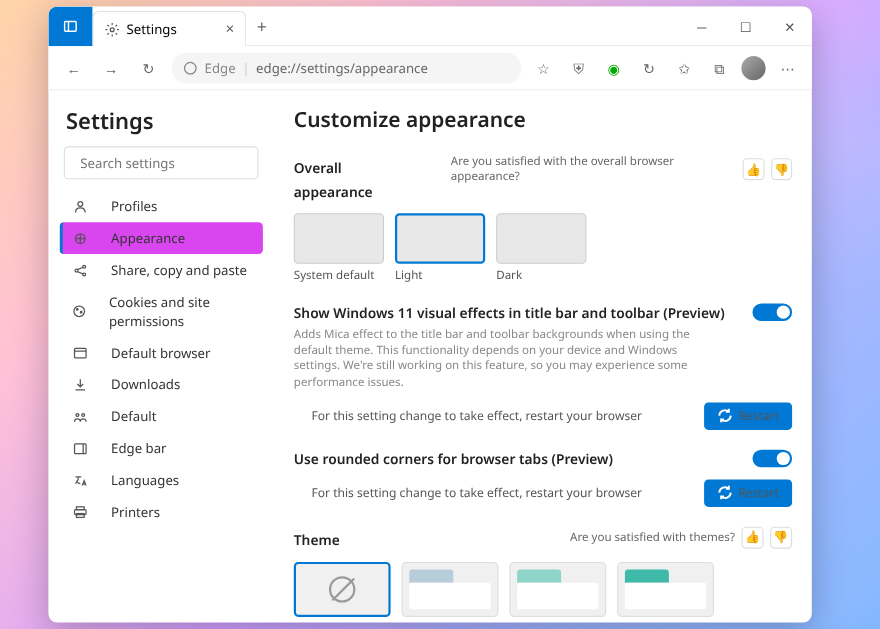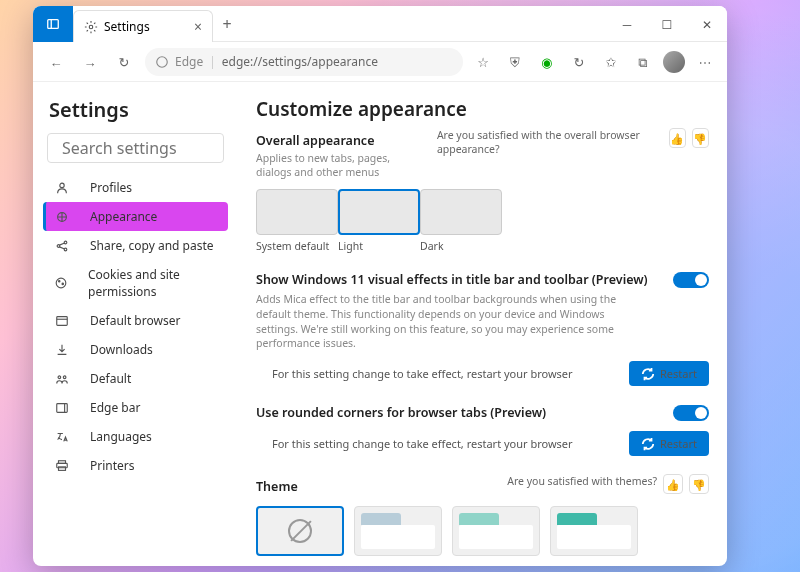--- a/index.html
+++ b/index.html
@@ -1,62 +1,62 @@
 <!DOCTYPE html>
 <html><head>
 <meta charset="utf-8">
 <style>
 *{margin:0;padding:0;box-sizing:border-box;font-family:"Segoe UI",system-ui,sans-serif}
 body{width:800px;height:572px;overflow:hidden;background:linear-gradient(135deg,#ffd4a8 0%,#ffc1d6 25%,#d4a1ff 55%,#5aa9ff 100%);position:relative}
 body::before{content:"";position:absolute;inset:0;background:radial-gradient(circle at 85% 60%,rgba(255,255,255,0.25) 30%,transparent 60%),radial-gradient(circle at 90% 75%,rgba(100,150,255,0.4) 20%,transparent 50%)}
-.window{position:absolute;left:33px;top:6px;width:694px;height:560px;background:#fff;border-radius:8px;box-shadow:0 8px 32px rgba(0,0,0,0.25);overflow:hidden;display:flex;flex-direction:column}
+.window{position:absolute;left:44px;top:6px;width:694px;height:560px;background:#fff;border-radius:8px;box-shadow:0 8px 32px rgba(0,0,0,0.25);overflow:hidden;display:flex;flex-direction:column}
 .titlebar{height:36px;background:#fff;display:flex;align-items:flex-start;border-bottom:1px solid #e8e8e8}
 .tab-sidebar-btn{width:40px;height:36px;display:flex;align-items:center;justify-content:center;background:#0078d4;color:#fff}
 .tab{display:flex;align-items:center;gap:6px;padding:0 10px;height:32px;margin-top:4px;background:#fff;border-radius:6px 6px 0 0;border:1px solid #e0e0e0;border-bottom:none;font-size:12px;min-width:140px}
 .tab .closex{margin-left:auto;font-size:14px;color:#666}
 .newtab{width:28px;height:28px;margin-top:4px;display:flex;align-items:center;justify-content:center;color:#666;font-size:16px}
 .win-ctrl{margin-left:auto;display:flex}
 .win-ctrl span{width:40px;height:36px;display:flex;align-items:center;justify-content:center;color:#555;font-size:12px}
 .win-ctrl span:last-child{color:#555}
 .addrbar{height:40px;display:flex;align-items:center;gap:8px;padding:0 10px;border-bottom:1px solid #eee;background:#fff}
 .navbtn{width:26px;height:26px;display:flex;align-items:center;justify-content:center;color:#666;border-radius:4px;font-size:13px}
 .urlbox{flex:1;height:28px;background:#f5f5f5;border-radius:14px;display:flex;align-items:center;padding:0 10px;font-size:12px;color:#666;gap:6px}
 .urlbox .lbl{color:#888}
 .urlbox .sep{color:#ccc}
 .ext{width:24px;height:24px;display:flex;align-items:center;justify-content:center;color:#666;font-size:13px}
 .ext.green{color:#0a0}
 .avatar{width:22px;height:22px;border-radius:50%;background:linear-gradient(135deg,#aaa,#666)}
 .content{flex:1;display:flex;overflow:hidden}
 .sidebar{width:205px;padding:14px 10px;overflow-y:auto}
 .sidebar h1{font-size:20px;font-weight:600;margin:0 6px 10px;color:#222}
 .search{display:flex;align-items:center;gap:6px;height:30px;border:1px solid #ddd;border-radius:4px;padding:0 8px;margin:0 4px 10px;font-size:12px;color:#888}
-.search input{border:none;outline:none;font-size:16px;flex:1;background:transparent}
+.search input{border:none;outline:none;font-size:12px;flex:1;background:transparent}
 .navlist{list-style:none}
 .navlist li{display:flex;align-items:center;gap:20px;padding:6px 8px;font-size:12px;color:#333;border-radius:4px;cursor:pointer;border-left:3px solid transparent}
 .navlist li.active{background:#d946ef;border-left:3px solid #0078d4}
 .navlist li .icn{width:16px;height:16px;display:flex;align-items:center;justify-content:center;color:#555;font-size:13px}
 .main{flex:1;padding:14px 18px;overflow-y:auto;position:relative}
 .main::-webkit-scrollbar{width:8px}
 .main::-webkit-scrollbar-thumb{background:#bbb;border-radius:4px}
-.main h2{font-size:19px;font-weight:600;margin-bottom:6px;color:#222}
+.main h2{font-size:19px;font-weight:600;margin-bottom:18px;color:#222}
 .section{margin-bottom:18px}
 .sechead{display:flex;align-items:flex-start;gap:28px}
 .sechead .titles strong{font-size:12.5px;font-weight:600;color:#222}
 .sechead .titles p{font-size:10.5px;color:#888;line-height:1.3;margin-top:2px;max-width:180px}
-.feedback{margin-left:auto;display:flex;align-items:flex-start;gap:6px;font-size:10.5px;color:#666}
+.feedback{margin-left:auto;display:flex;align-items:center;gap:6px;font-size:10.5px;color:#666}
 .fb-icn{width:20px;height:20px;border:1px solid #ddd;border-radius:4px;display:flex;align-items:center;justify-content:center;font-size:11px;color:#666}
-.thumbs{display:flex;margin-top:10px}
+.thumbs{display:flex;gap:10px;margin-top:10px}
 .thumb{width:82px}
 .thumb .box{height:46px;border:1px solid #ccc;border-radius:4px;overflow:hidden;position:relative;background:#e8e8e8}
 .thumb.sel .box{border:2px solid #0078d4}
 .thumb .cap{font-size:10.5px;color:#555;margin-top:4px}
 .sysdef{background:linear-gradient(135deg,#e8e8e8 50%,#1a1a1a 50%)}
 .light{background:#e8e8e8}
 .dark{background:#1a1a1a}
-.tog-row{display:flex;align-items:center}
+.tog-row{display:flex;}
 .tog-row .lbl{font-size:12.5px;font-weight:600;color:#222}
 .tog-row .toggle{margin-left:auto;width:36px;height:16px;background:#0078d4;border-radius:10px;position:relative}
 .tog-row .toggle::after{content:"";position:absolute;right:2px;top:2px;width:12px;height:12px;background:#fff;border-radius:50%}
 .desc{font-size:10.5px;color:#888;line-height:1.4;margin-top:4px;max-width:380px}
 .restart-row{display:flex;align-items:center;margin-top:10px;padding-left:16px}
 .restart-row span{font-size:11px;color:#555}
 .restart-btn{margin-left:auto;background:#0078d4;color:#fff;border:none;padding:5px 12px;border-radius:4px;font-size:11px;display:flex;align-items:center;gap:5px}
 .themes{display:flex;gap:10px;margin-top:10px}
 .tcard{width:88px}
 .tcard .tb{height:50px;border:1px solid #ddd;border-radius:4px;background:#f0f0f0;position:relative;overflow:hidden}
@@ -221,21 +221,20 @@
           </li>
         </ul>
     </div>
     <div class="main">
       <h2>Customize appearance</h2>
 
       <div class="section">
         <div class="sechead">
           <div class="titles">
             <strong>Overall appearance</strong>
-            <p>Applies to new tabs, pages, dialogs and other menus</p>
           </div>
           <div class="feedback">
             <span>Are you satisfied with the overall browser appearance?</span>
             <span class="fb-icn">👍</span>
             <span class="fb-icn">👎</span>
           </div>
         </div>
         <div class="thumbs" id="overall-thumbs">
             <div class="thumb">
               <div class="box sysdef"></div>

